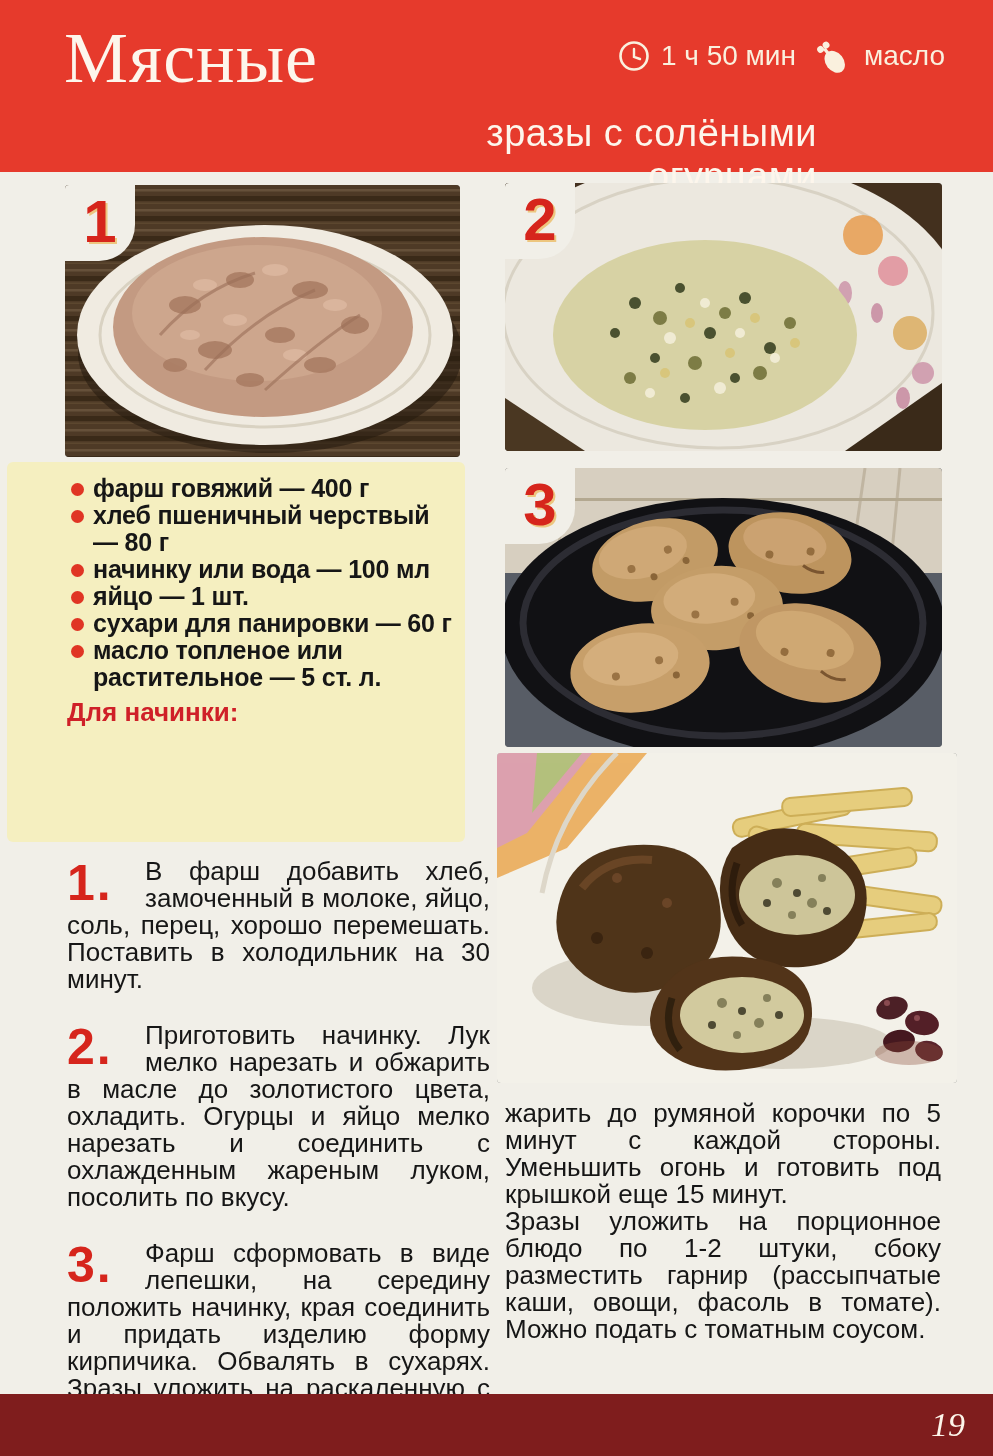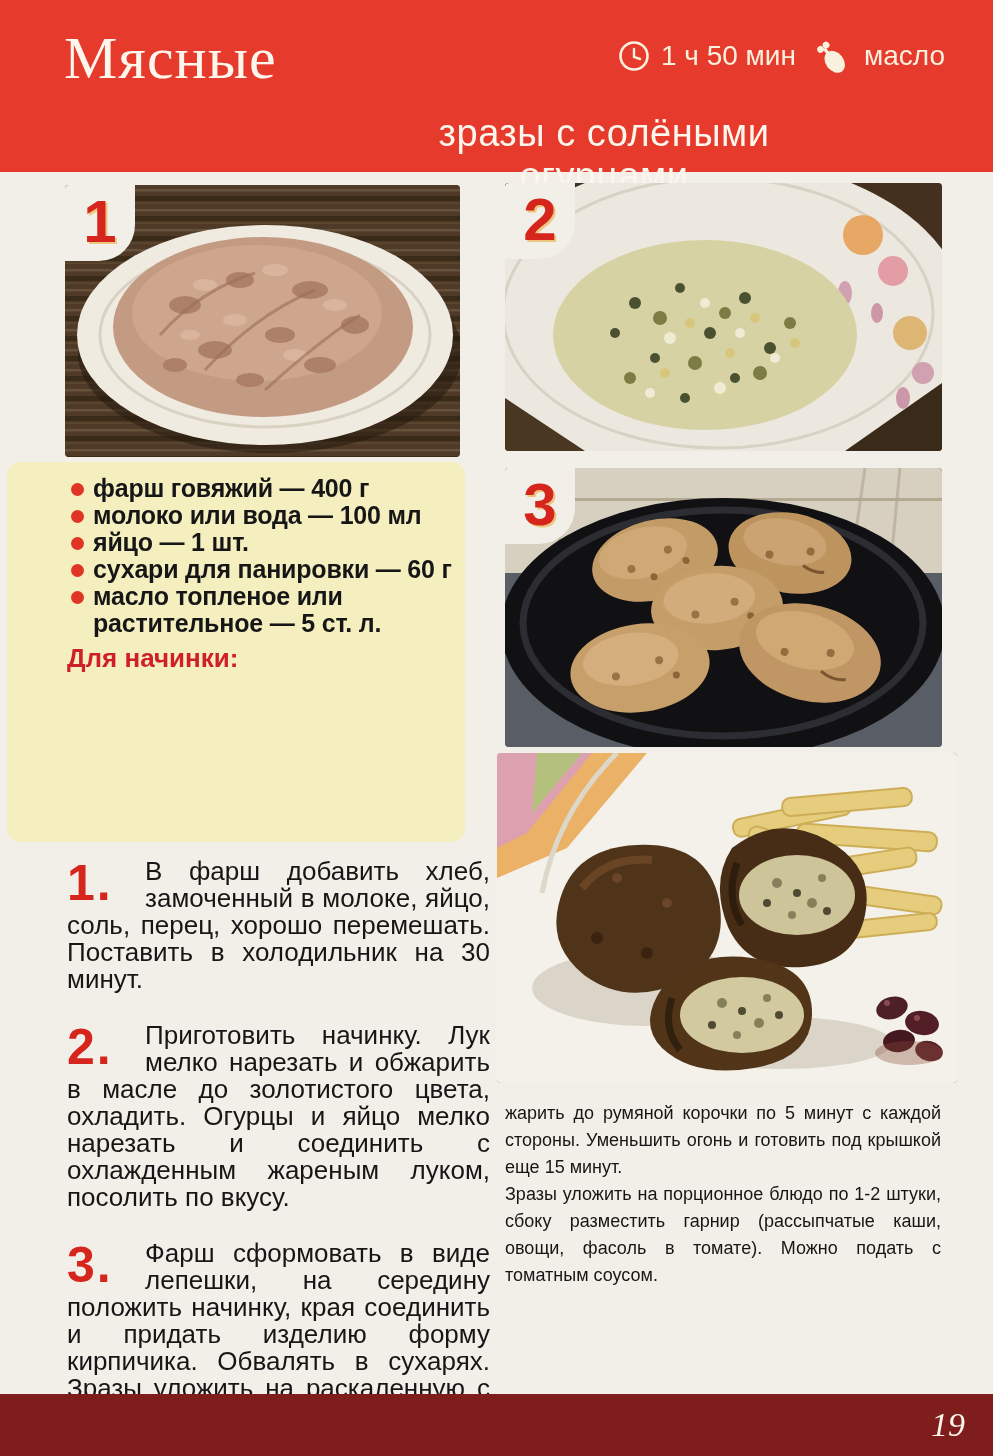--- a/index.html
+++ b/index.html
@@ -6,24 +6,24 @@
   html,body { background:#d8d6d0; }
   .page {
     position:relative; width:993px; height:1456px; overflow:hidden;
     background:#f1efe8; font-family:"Liberation Sans","DejaVu Sans",sans-serif;
     color:#161616; margin:0 auto;
   }
   
   .topbar { position:absolute; left:0; top:0; width:993px; height:172px; background:#e63a2c; }
   .title {
     position:absolute; left:64px; top:8px; font-family:"Liberation Serif","DejaVu Serif",serif;
-    font-size:60px; line-height:100px; color:#fdf6ec; letter-spacing:1px; font-weight:400;
+    font-size:72px; line-height:100px; color:#fdf6ec; letter-spacing:1px; font-weight:400;
   }
   .subtitle {
-    position:absolute; left:369px; top:112px; width:470px; text-align:center;
+    position:absolute; left:347px; top:112px; width:470px; text-align:right;
     font-size:38px; color:#fdf6ec; letter-spacing:0.5px;
   }
   .meta { position:absolute; top:36px; right:48px; display:flex; align-items:center; gap:10px; color:#faf0de; font-size:28px;justify-content:flex-end; }
   .meta svg { display:block; }
   
   .photo { position:absolute; border-radius:4px; overflow:hidden; background:#777; }
   .photo svg { display:block; width:100%; height:100%; }
   .photo1 { left:65px;  top:185px; width:395px; height:272px; }
   .photo2 { left:505px; top:183px; width:437px; height:268px; }
   .photo3 { left:505px; top:468px; width:437px; height:279px; }
@@ -32,42 +32,42 @@
     position:absolute; top:0; left:0; width:70px; height:76px; background:#f1efe8;
     border-radius:0 0 36px 0; display:flex; justify-content:center;
   }
   .pnum span {
     font-size:60px; font-weight:bold; color:#d6251c; line-height:74px;
     text-shadow:2px 2px 0 rgba(233,164,40,.55);
   }
   
   .panel {
     position:absolute; left:7px; top:462px; width:458px; height:380px;
-    background:#f5efc0; border-radius:14px; padding:13px 8px 0 0;
+    background:#f5efc0; border-radius:6px; padding:13px 8px 0 0;
   }
   .panel ul { list-style:none; }
   .panel li {
     position:relative; padding-left:86px; font-weight:bold; font-size:25px;
     line-height:27px; letter-spacing:-0.2px;
   }
   .panel li::before {
     content:""; position:absolute; left:64px; top:8px; width:13px; height:13px;
     border-radius:50%; background:#e03524;
   }
   .panel .subhead {
     margin:7px 0 2px 60px; color:#cf2028; font-weight:bold; font-size:26px; line-height:28px;
   }
   
   .steps { position:absolute; left:67px; top:858px; width:423px; }
   .step { margin-bottom:29px; text-align:justify; font-size:26px; line-height:27px; }
   .step .num {
     float:left; width:78px; height:54px; font-size:50px; line-height:50px;
     font-weight:bold; color:#d6251c; letter-spacing:2px;
   }
-  .col2 { position:absolute; left:505px; top:1100px; width:436px; text-align:justify; font-size:18px; line-height:27px; }
+  .col2 { position:absolute; left:505px; top:1100px; width:436px; text-align:justify; font-size:26px; line-height:27px; }
   .col2 p { margin:0; }
   
   .botbar { position:absolute; left:0; top:1394px; width:993px; height:94px; background:#7f1d1d; }
   .pageno {
     position:absolute; top:12px; right:28px; color:#fdf5ea; font-size:34px;
     font-style:italic; font-family:"Liberation Serif","DejaVu Serif",serif;
   }
 </style>
 </head>
 <body>
@@ -328,21 +328,22 @@
         <circle cx="390" cy="250" r="3" fill="#8a4a50"></circle>
           <circle cx="420" cy="265" r="3" fill="#8a4a50"></circle>
         <ellipse cx="412" cy="300" rx="34" ry="12" fill="#8a4a3a" opacity="0.35"></ellipse>
       </g>
     </svg>
   </figure>
 
   <aside class="panel">
     <ul>
       <li>фарш говяжий — 400 г</li>
-      <li>молоко или вода — 100 мл</li>
+      <li>хлеб пшеничный черствый — 80 г</li>
+      <li>начинку или вода — 100 мл</li>
       <li>яйцо — 1 шт.</li>
       <li>сухари для панировки — 60 г</li>
       <li>масло топленое или растительное — 5 ст. л.</li>
     </ul>
     <div class="subhead">Для начинки:</div>
   </aside>
 
   <section class="steps">
     <div class="step">
       <span class="num">1.</span>

